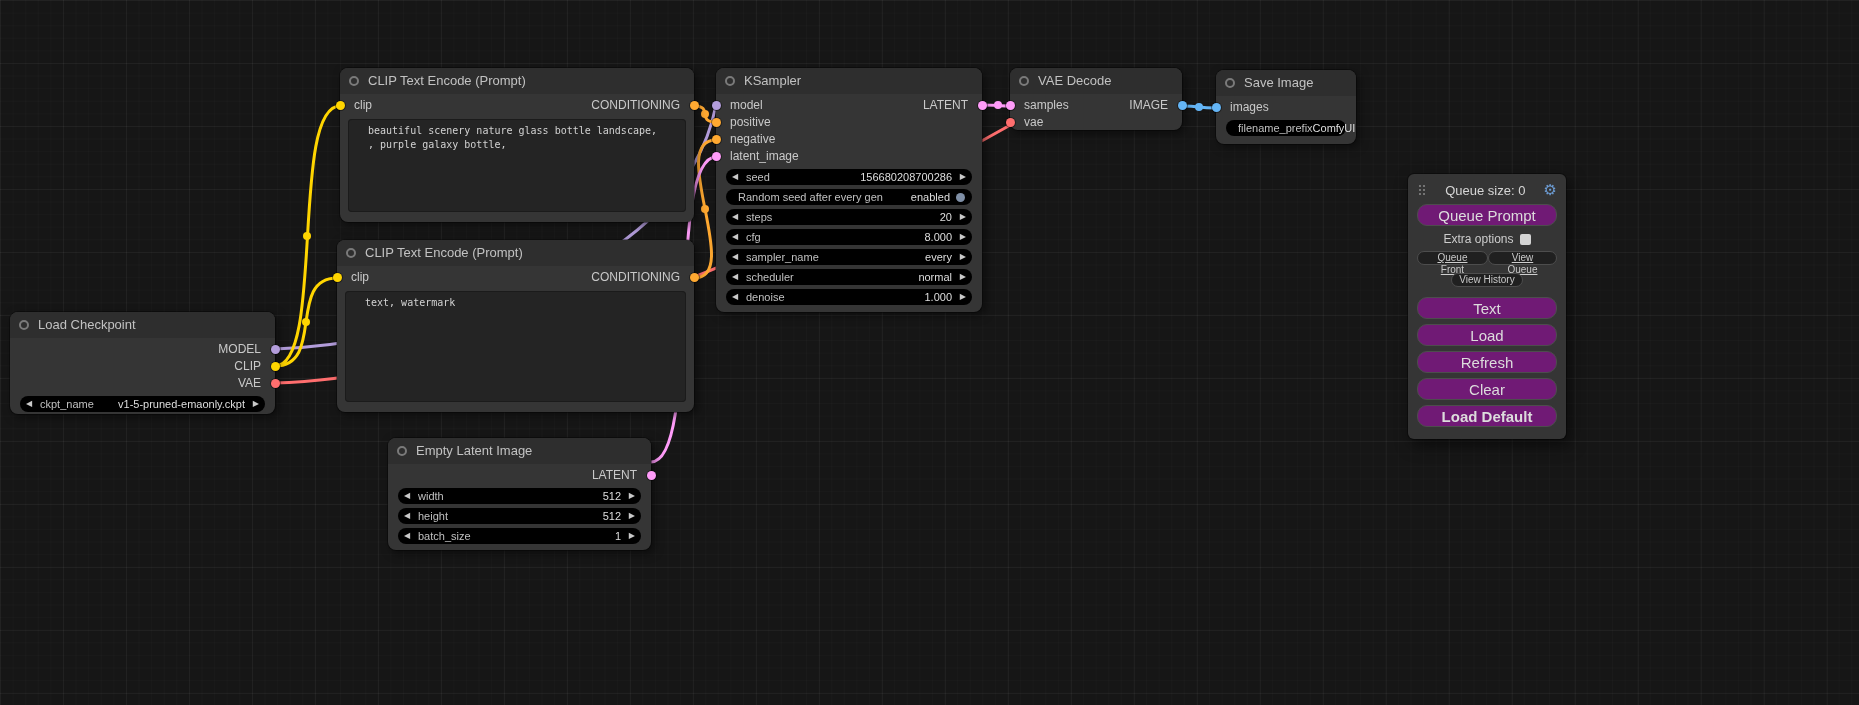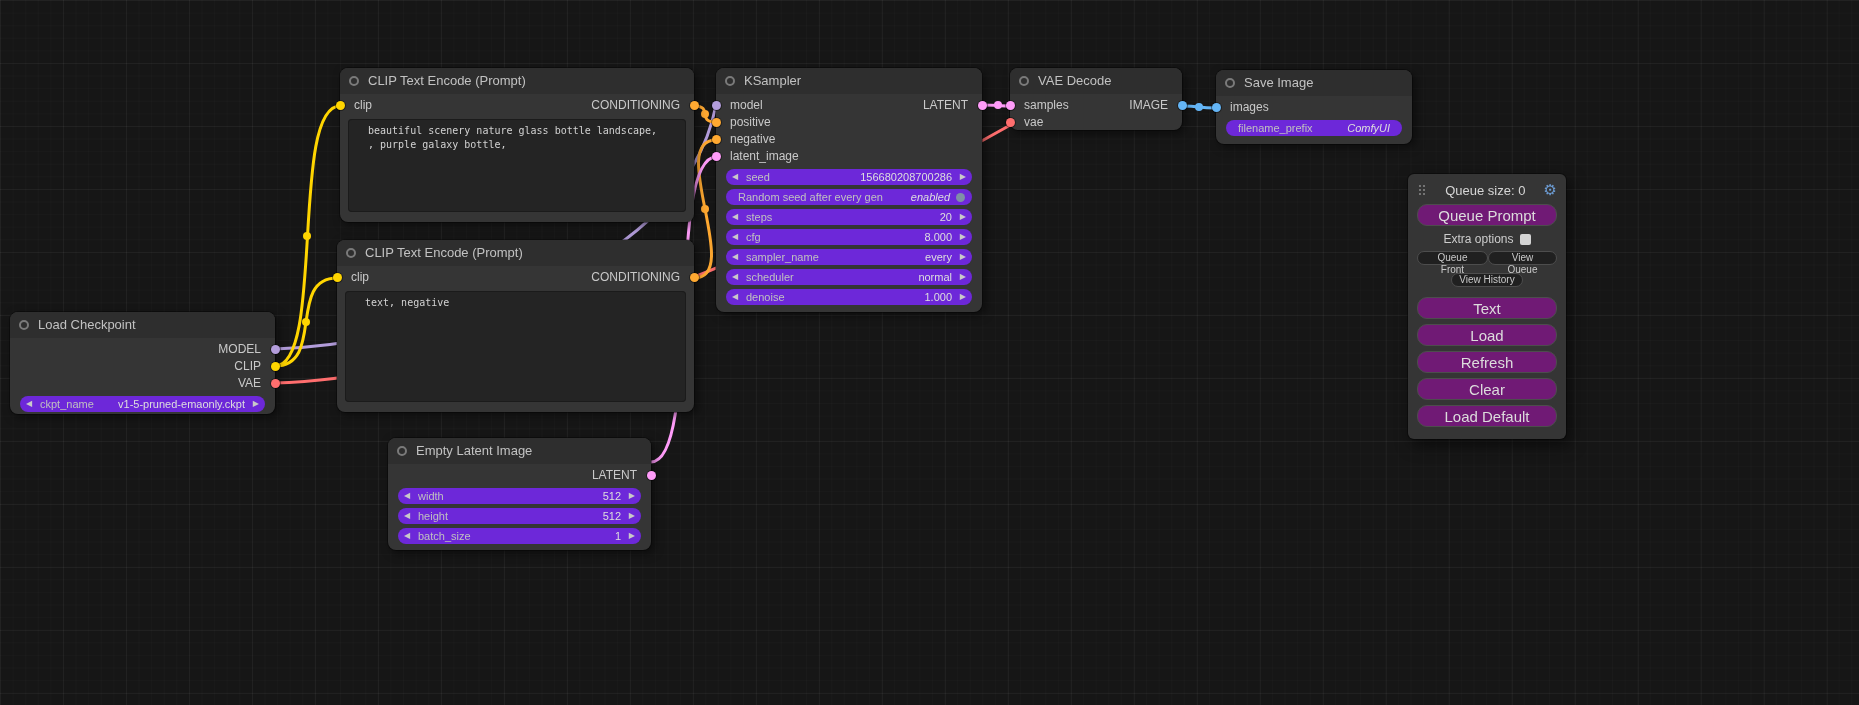--- a/index.html
+++ b/index.html
@@ -41,31 +41,31 @@
   .slot.in{padding-left:14px;text-align:left;}
   .slot.out{padding-right:14px;text-align:right;}
   .slot-dot{
     position:absolute;width:9px;height:9px;border-radius:50%;top:4px;
     box-shadow:0 0 0 1px rgba(0,0,0,.4);
   }
   .slot.in .slot-dot,.iorow .in-dot{left:-4.5px;}
   .slot.out .slot-dot,.iorow .out-dot{right:-4.5px;}
 
   .widget{
-    position:relative;margin:4px 10px 0 10px;height:16px;background:#6d28d9;
+    position:relative;margin:4px 10px 0 10px;height:16px;background:#000000;
     border-radius:8px;font-size:11px;color:#c9c9c9;display:flex;align-items:center;
     padding:0 6px;box-sizing:border-box;white-space:nowrap;
   }
   .widget .warrow{font-size:8px;color:#c9c9c9;width:10px;flex:0 0 auto;
     font-family:"DejaVu Sans",sans-serif;line-height:16px;}
   .widget .warrow.right{text-align:right;}
   .widget .wlabel{flex:0 0 auto;margin-left:4px;color:#c0c0c0;}
   .widget .wvalue{flex:1 1 auto;text-align:right;margin-right:4px;color:#dedede;}
   .widget.no-arrows .wlabel{margin-left:6px;}
-  .widget.no-arrows .wvalue{margin-right:6px;font-style:italic;}
+  .widget.no-arrows .wvalue{margin-right:6px;}
   .toggle-dot{width:9px;height:9px;border-radius:50%;flex:0 0 auto;margin-right:1px;}
 
   .prompt-box{
     margin:5px 8px 0 8px;background:#242424;border-radius:4px;
     box-shadow:inset 0 0 0 1px #1b1b1b;
     padding:5px 20px;font-family:"DejaVu Sans Mono",monospace;font-size:10px;
     color:#d2d2d2;line-height:1.4;box-sizing:border-box;overflow:hidden;
     white-space:pre-wrap;word-break:break-word;
   }
 
@@ -87,21 +87,21 @@
     margin:0 0 5px 0;cursor:pointer;
   }
   .btn-sm{
     display:inline-block;height:14px;line-height:12px;padding:0 7px;
     background:#202020;border:1px solid #4d4d4d;border-radius:8px;color:#c9c9c9;
     font-size:10px;box-sizing:border-box;cursor:pointer;text-align:center;
   }
   .extra-row{display:flex;align-items:center;justify-content:center;gap:6px;
     font-size:12px;color:#cccccc;height:16px;margin:2px 0 4px 0;}
   .checkbox{width:11px;height:11px;background:#d4d4d4;border-radius:2px;}
-  .sm-row{display:flex;justify-content:space-between;margin-bottom:4px;}
+  .sm-row{display:flex;justify-content:space-between;margin-bottom:4px;text-decoration:underline;}
   .center-row{text-align:center;margin-bottom:10px;}
 </style>
 </head>
 <body>
 
 <div class="canvas">
 
   <svg class="wires" width="1859" height="705">
     <path d="M 275 349 C 390 345, 680 290, 716 105" stroke="#B39DDB"></path>
     <path d="M 275 383 C 420 380, 700 300, 1014 123" stroke="#FF6E6E"></path>
@@ -163,21 +163,21 @@
     <div class="node-title">
       <span class="collapse-dot"></span>
       <span>CLIP Text Encode (Prompt)</span>
     </div>
     <div class="iorow">
       <span class="slot-dot in-dot" style="background-color: rgb(255, 213, 0);"></span>
       <span>clip</span>
       <span>CONDITIONING</span>
       <span class="slot-dot out-dot" style="background-color: rgb(255, 169, 49);"></span>
     </div>
-    <div class="prompt-box" style="height:111px;">text, negative</div>
+    <div class="prompt-box" style="height:111px;">text, watermark</div>
   </div>
 
   <div class="node" style="left:388px;top:438px;width:263px;height:112px;">
     <div class="node-title">
       <span class="collapse-dot"></span>
       <span>Empty Latent Image</span>
     </div>
     <div class="slot out" style="margin-top:3px;">
       <span>LATENT</span>
       <span class="slot-dot" style="background-color: rgb(255, 156, 249);"></span>
@@ -278,21 +278,21 @@
       <span>samples</span>
       <span>IMAGE</span>
       <span class="slot-dot out-dot" style="background-color: rgb(100, 181, 246);"></span>
     </div>
     <div class="slot in">
       <span class="slot-dot" style="background-color: rgb(255, 110, 110);"></span>
       <span>vae</span>
     </div>
   </div>
 
-  <div class="node" style="left:1216px;top:70px;width:196px;height:74px;">
+  <div class="node" style="left:1216px;top:70px;width:140px;height:74px;">
     <div class="node-title">
       <span class="collapse-dot"></span>
       <span>Save Image</span>
     </div>
     <div class="slot in" style="margin-top:3px;">
       <span class="slot-dot" style="background-color: rgb(100, 181, 246);"></span>
       <span>images</span>
     </div>
     <div class="widget no-arrows">
       <span class="wlabel">filename_prefix</span>
@@ -315,16 +315,16 @@
       <span class="btn-sm">Queue Front</span>
       <span class="btn-sm">View Queue</span>
     </div>
     <div class="center-row">
       <span class="btn-sm">View History</span>
     </div>
     <button class="btn">Text</button>
     <button class="btn">Load</button>
     <button class="btn">Refresh</button>
     <button class="btn">Clear</button>
-    <button class="btn" style="margin-bottom:0;">Load Default</button>
+    <button class="btn" style="margin-bottom:0;font-weight:bold;">Load Default</button>
   </div>
 
 </div>
 
 </body></html>

